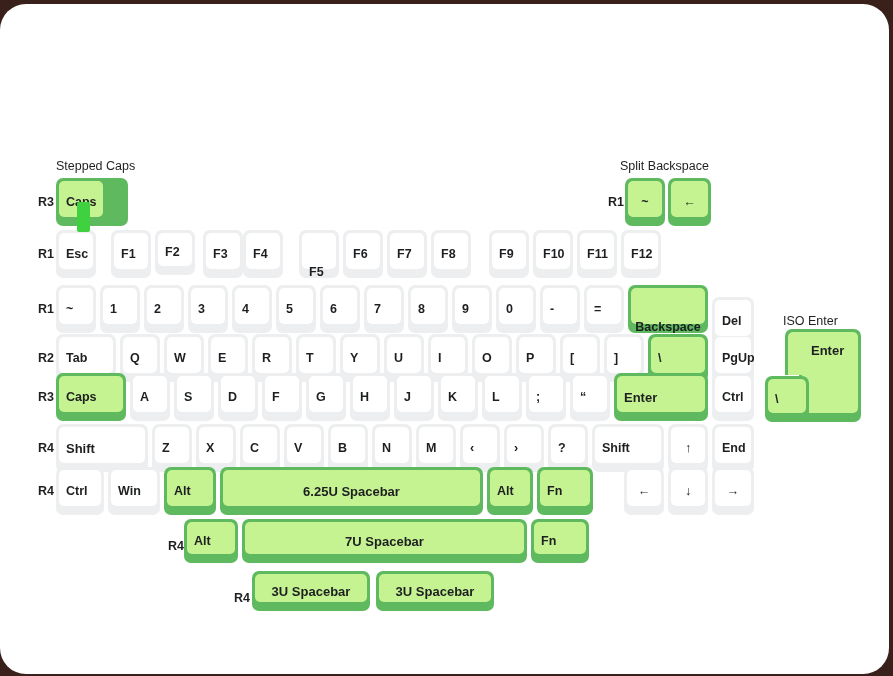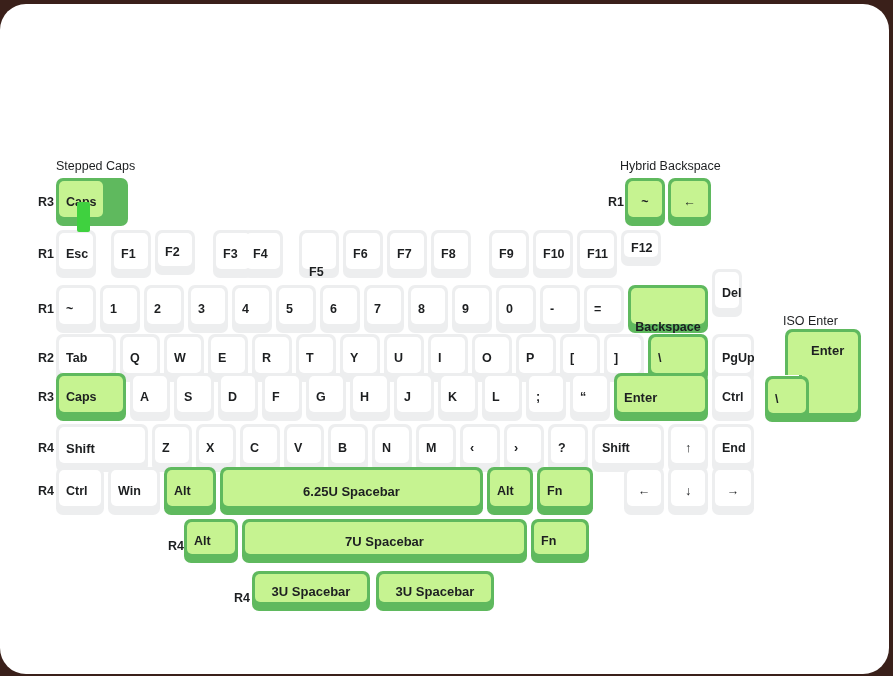--- a/index.html
+++ b/index.html
@@ -121,21 +121,21 @@
     color: #1d1f21;
   }
 </style>
 <style>.key.stepped::before{display:none;}</style></head>
 <body>
 
 <div id="card">
 
 
   <div class="caption" style="left:56px; top:155px;">Stepped Caps</div>
-  <div class="caption" style="left:620px; top:155px;">Hybrid Backspace</div>
+  <div class="caption" style="left:620px; top:155px;">Split Backspace</div>
   <div class="caption" style="left:783px; top:310px;">ISO Enter</div>
 
   <div id="keys-host">
       <div class="rowlabel" style="left: 28px; top: 191px; width: 26px;">R3</div>
       <div class="key green stepped" style="left: 56px; top: 174px; width: 72px; height: 48px; --step: 1;">
         <div style="position: absolute; left: 3px; top: 3px; width: 44px; height: 36px; background: rgb(198, 243, 145); border-radius: 5px; z-index: 1;"></div>
         <span class="lbl">Caps</span>
       </div>
       <div id="stepped-tab" style="left: 77px; top: 198px; width: 13px; height: 30px;"></div>
       <div class="rowlabel" style="left: 598px; top: 191px; width: 26px;">R1</div>
@@ -148,21 +148,21 @@
       <div class="rowlabel" style="left: 28px; top: 243px; width: 26px;">R1</div>
       <div class="key white" style="left: 56px; top: 226px; width: 40px; height: 48px;">
         <span class="lbl">Esc</span>
       </div>
       <div class="key white" style="left: 111px; top: 226px; width: 40px; height: 48px;">
         <span class="lbl">F1</span>
       </div>
       <div class="key white" style="left: 155px; top: 226px; width: 40px; height: 45px;">
         <span class="lbl">F2</span>
       </div>
-      <div class="key white" style="left: 213px; top: 226px; width: 40px; height: 48px;">
+      <div class="key white" style="left: 203px; top: 226px; width: 40px; height: 48px;">
         <span class="lbl">F3</span>
       </div>
       <div class="key white" style="left: 243px; top: 226px; width: 40px; height: 48px;">
         <span class="lbl">F4</span>
       </div>
       <div class="key white" style="left: 299px; top: 226px; width: 40px; height: 48px; align-items: flex-end;">
         <span class="lbl">F5</span>
       </div>
       <div class="key white" style="left: 343px; top: 226px; width: 40px; height: 48px;">
         <span class="lbl">F6</span>
@@ -175,21 +175,21 @@
       </div>
       <div class="key white" style="left: 489px; top: 226px; width: 40px; height: 48px;">
         <span class="lbl">F9</span>
       </div>
       <div class="key white" style="left: 533px; top: 226px; width: 40px; height: 48px; text-align: right;">
         <span class="lbl">F10</span>
       </div>
       <div class="key white" style="left: 577px; top: 226px; width: 40px; height: 48px; align-items: center;">
         <span class="lbl">F11</span>
       </div>
-      <div class="key white" style="left: 621px; top: 226px; width: 40px; height: 36px;">
+      <div class="key white" style="left: 621px; top: 226px; width: 40px; height: 48px;">
         <span class="lbl">F12</span>
       </div>
       <div class="rowlabel" style="left: 28px; top: 298px; width: 26px;">R1</div>
       <div class="key white" style="left: 56px; top: 281px; width: 40px; height: 48px;">
         <span class="lbl">~</span>
       </div>
       <div class="key white" style="left: 100px; top: 281px; width: 40px; height: 48px;">
         <span class="lbl">1</span>
       </div>
       <div class="key white" style="left: 144px; top: 281px; width: 40px; height: 48px;">
@@ -221,21 +221,21 @@
       </div>
       <div class="key white" style="left: 540px; top: 281px; width: 40px; height: 48px;">
         <span class="lbl">-</span>
       </div>
       <div class="key white" style="left: 584px; top: 281px; width: 40px; height: 48px;">
         <span class="lbl">=</span>
       </div>
       <div class="key green center" style="left: 628px; top: 281px; width: 80px; height: 48px; align-items: flex-end;">
         <span class="lbl">Backspace</span>
       </div>
-      <div class="key white" style="left: 712px; top: 265px; width: 30px; height: 48px;">
+      <div class="key white" style="left: 712px; top: 293px; width: 42px; height: 48px;">
         <span class="lbl">Del</span>
       </div>
       <div class="rowlabel" style="left: 28px; top: 347px; width: 26px;">R2</div>
       <div class="key white" style="left: 56px; top: 330px; width: 60px; height: 48px;">
         <span class="lbl">Tab</span>
       </div>
       <div class="key white" style="left: 120px; top: 330px; width: 40px; height: 48px;">
         <span class="lbl">Q</span>
       </div>
       <div class="key white" style="left: 164px; top: 330px; width: 40px; height: 48px;">

